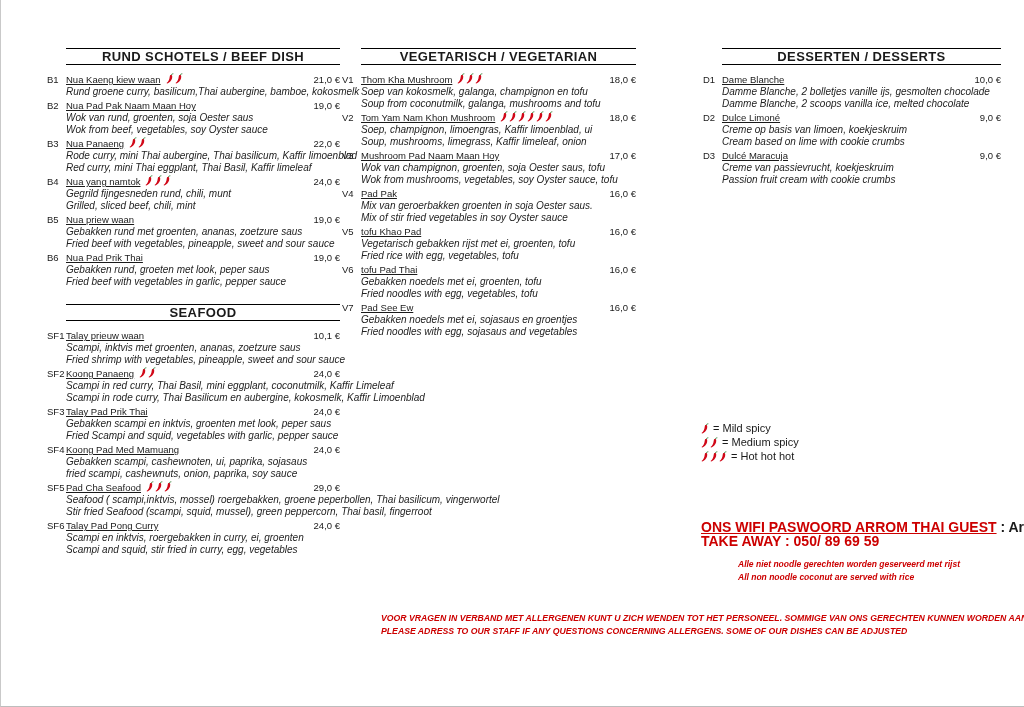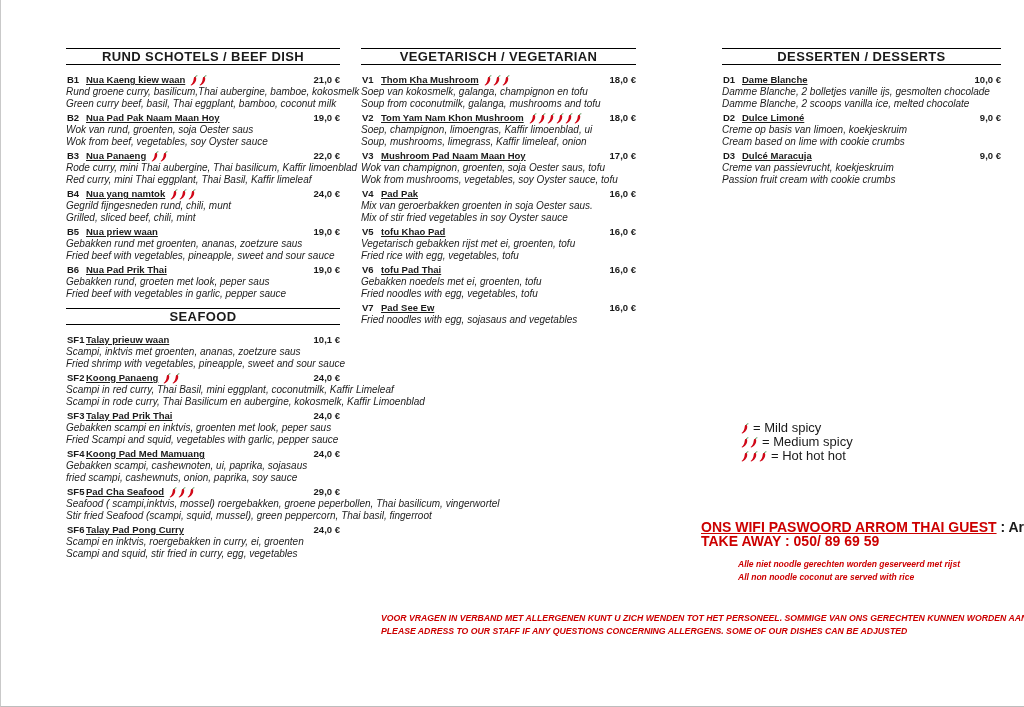--- a/index.html
+++ b/index.html
@@ -25,42 +25,41 @@
     border-top:1.2px solid #000;
     border-bottom:1.2px solid #000;
     text-align:center;
     font-weight:bold;
     font-size:13px;
     line-height:11px;
     letter-spacing:0.4px;
     padding:2px 0;
     margin-bottom:8px;
   }
-  .menu-item + .section-header { margin-top:8px; }
+  .menu-item + .section-header { margin-top:16px; }
 
   .menu-item { margin-bottom:1px; }
   .item-head {
-    display:flex; align-items:flex-end;
-    font-weight:bold; font-size:9.5px; line-height:13px;
+    display:flex; align-items:flex-start;
+    font-weight:normal; font-size:9.5px; line-height:13px;
     white-space:nowrap;
-    margin-left:20px;
   }
   .code { width:19px; flex:none; }
   .name { text-decoration:underline; }
   .chilis { margin-left:5px; display:inline-flex; gap:1px; align-items:center; }
   .chilis svg { display:block; }
   .price { margin-left:auto; padding-left:6px; }
   .desc {
     font-style:italic; font-size:10px; line-height:12px;
     padding-left:19px; color:#222; white-space:nowrap;
   }
 
   .legend {
-    position:absolute; left:740px; top:421px;
-    font-size:13px; line-height:14px;
+    position:absolute; left:700px; top:421px;
+    font-size:11px; line-height:14px;
   }
   .legend-row { display:flex; align-items:center; }
   .legend-row .chilis { margin-left:0; margin-right:4px; }
   .legend-label { color:#1a1a1a; }
 
   .wifi {
     position:absolute; left:700px; top:521px;
     font-size:14px; font-weight:bold; line-height:13.5px;
     color:#cc0000; white-space:nowrap;
   }
@@ -96,21 +95,20 @@
               <path d="M5.0 2.0 C6.2 1.8 6.9 2.4 7.0 3.4 C7.3 6.2 5.6 9.6 2.6 11.2 C1.8 11.6 0.9 11.6 0.6 11.2 C2.6 9.8 3.9 7.0 4.2 4.0 C4.3 3.0 4.4 2.3 5.0 2.0 Z" fill="#d10818"></path>
             </svg>
             <svg width="8" height="11" viewBox="0 0 9 12">
               <path d="M5.6 2.6 C5.9 1.4 6.8 0.8 7.8 0.7" fill="none" stroke="#2e7d32" stroke-width="1" stroke-linecap="round"></path>
               <path d="M5.0 2.0 C6.2 1.8 6.9 2.4 7.0 3.4 C7.3 6.2 5.6 9.6 2.6 11.2 C1.8 11.6 0.9 11.6 0.6 11.2 C2.6 9.8 3.9 7.0 4.2 4.0 C4.3 3.0 4.4 2.3 5.0 2.0 Z" fill="#d10818"></path>
             </svg>
           </span>
           <span class="price">21,0 €</span>
         </div>
         <div class="desc">Rund groene curry, basilicum,Thai aubergine, bamboe, kokosmelk</div>
-        <div class="desc">Green curry beef, basil, Thai eggplant, bamboo, coconut milk</div>
       </div>
       <div class="menu-item">
         <div class="item-head">
           <span class="code">B2</span>
           <span class="name">Nua Pad Pak Naam Maan Hoy</span>
           <span class="price">19,0 €</span>
         </div>
         <div class="desc">Wok van rund, groenten, soja Oester saus</div>
         <div class="desc">Wok from beef, vegetables, soy Oyster sauce</div>
       </div>
@@ -349,20 +347,21 @@
         </div>
         <div class="desc">Gebakken noedels met ei, groenten, tofu</div>
         <div class="desc">Fried noodles with egg, vegetables, tofu</div>
       </div>
       <div class="menu-item">
         <div class="item-head">
           <span class="code">V7</span>
           <span class="name">Pad See Ew</span>
           <span class="price">16,0 €</span>
         </div>
+        <div class="desc">Gebakken noedels met ei, sojasaus en groentjes</div>
         <div class="desc">Fried noodles with egg, sojasaus and vegetables</div>
       </div>
     </div>
   <div class="col" id="col-2">
       <div class="section-header">DESSERTEN / DESSERTS</div>
       <div class="menu-item">
         <div class="item-head">
           <span class="code">D1</span>
           <span class="name">Dame Blanche</span>
           <span class="price">10,0 €</span>

